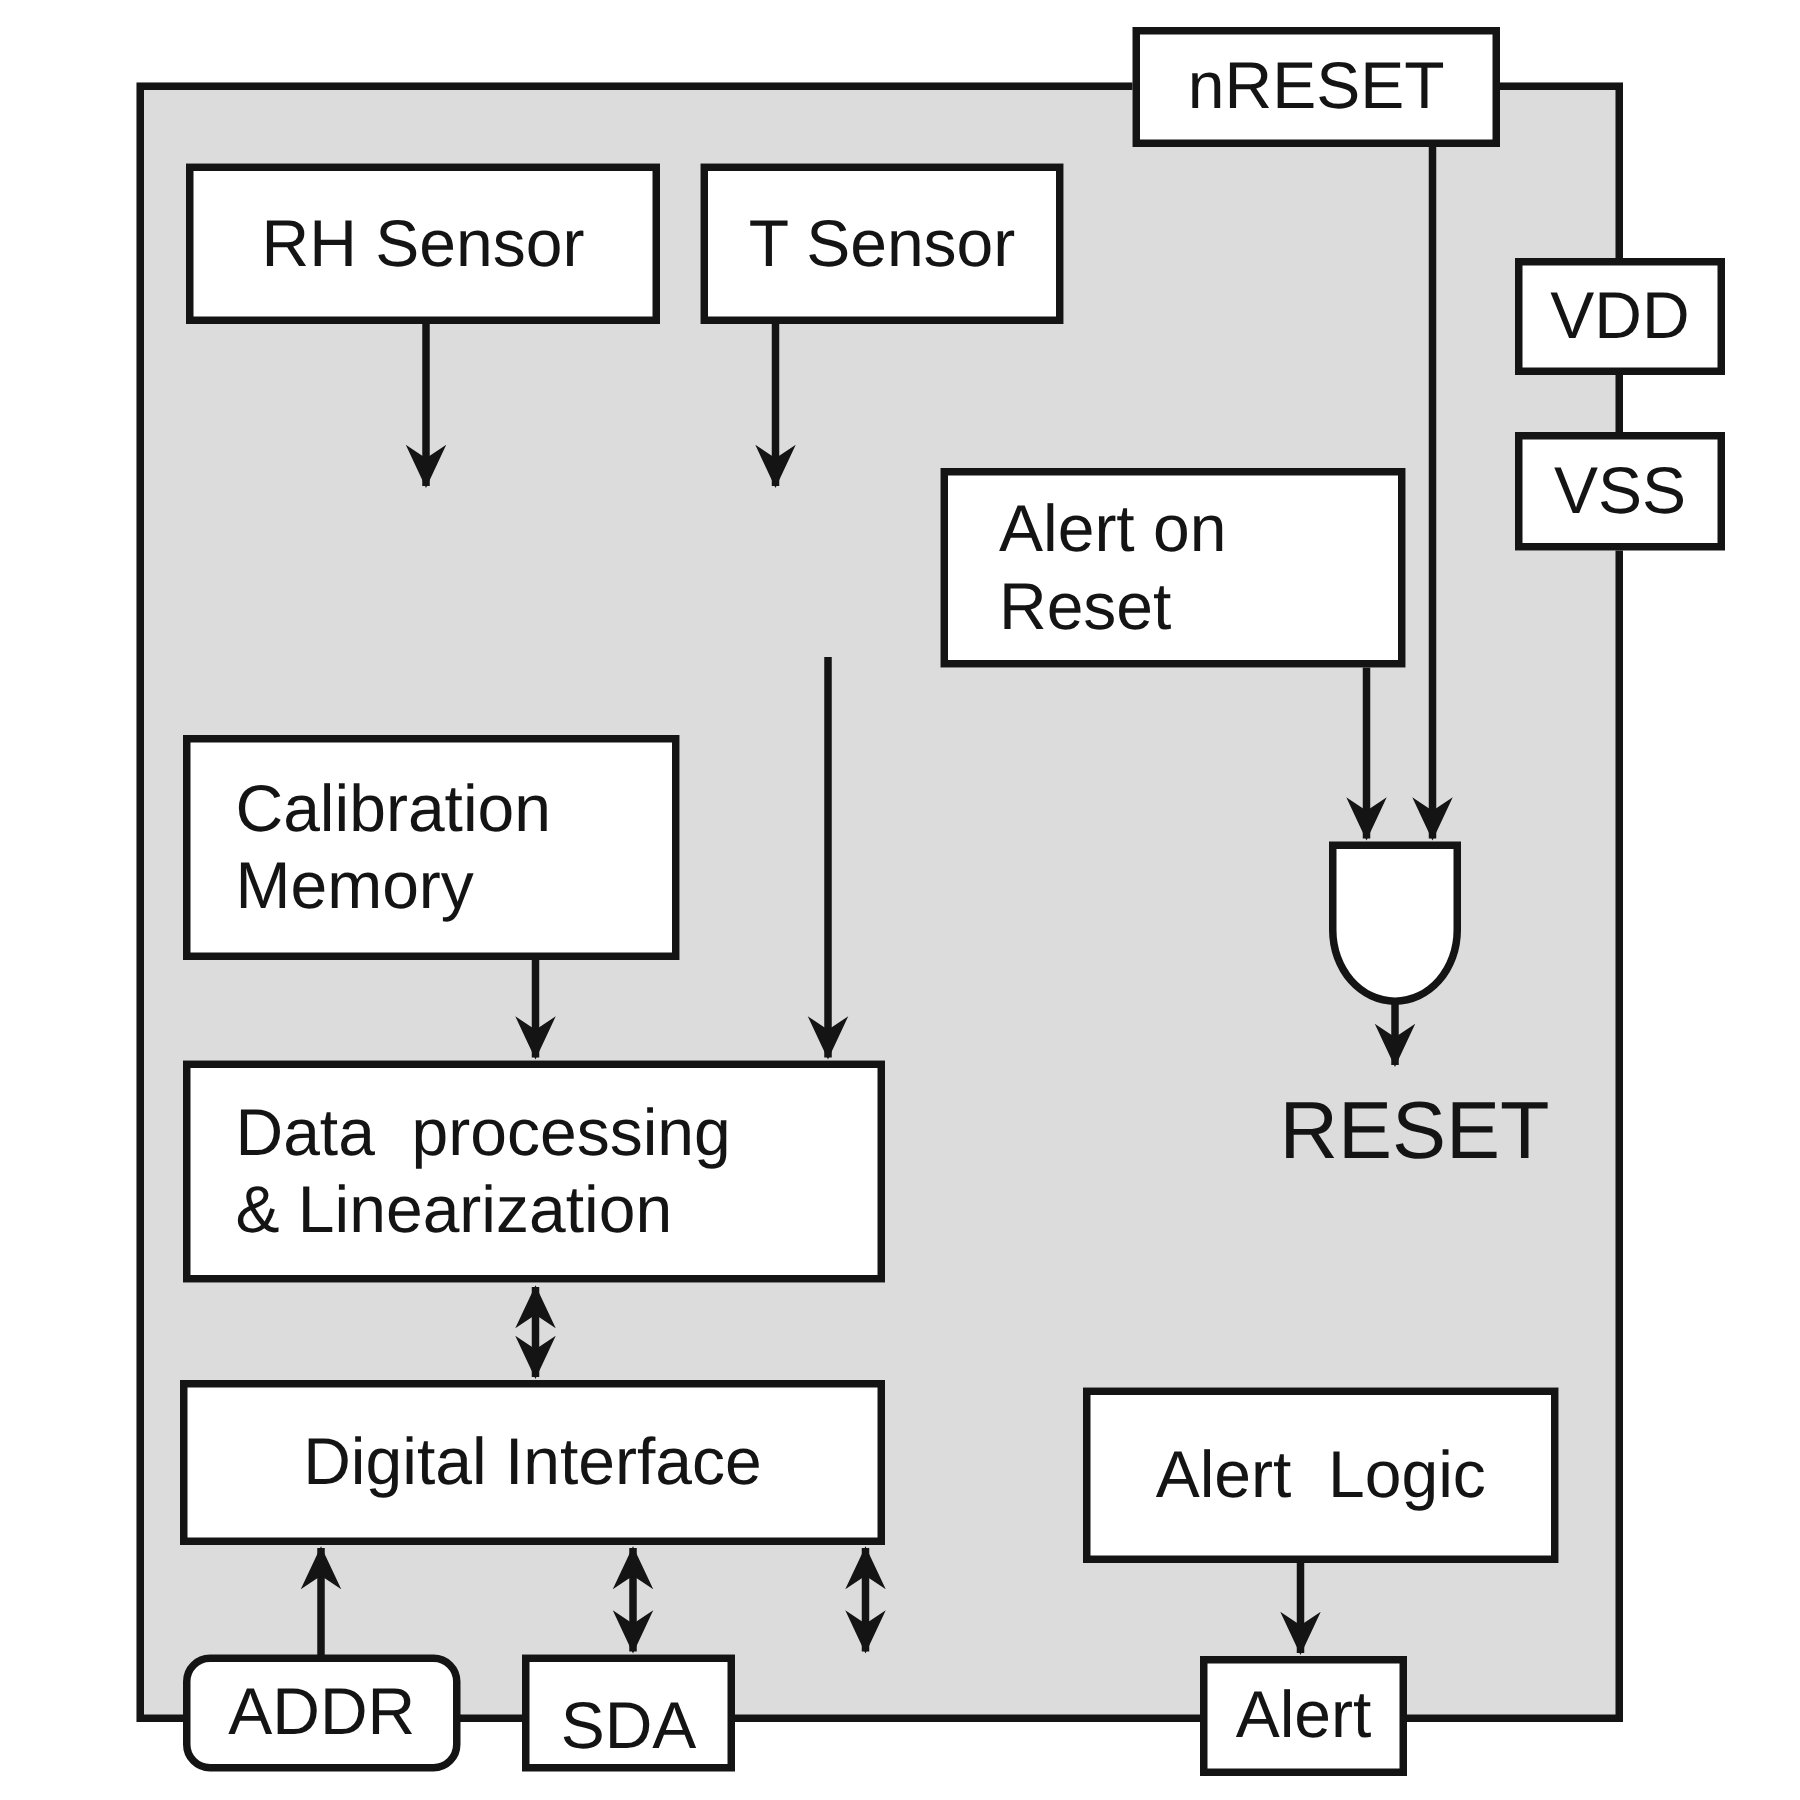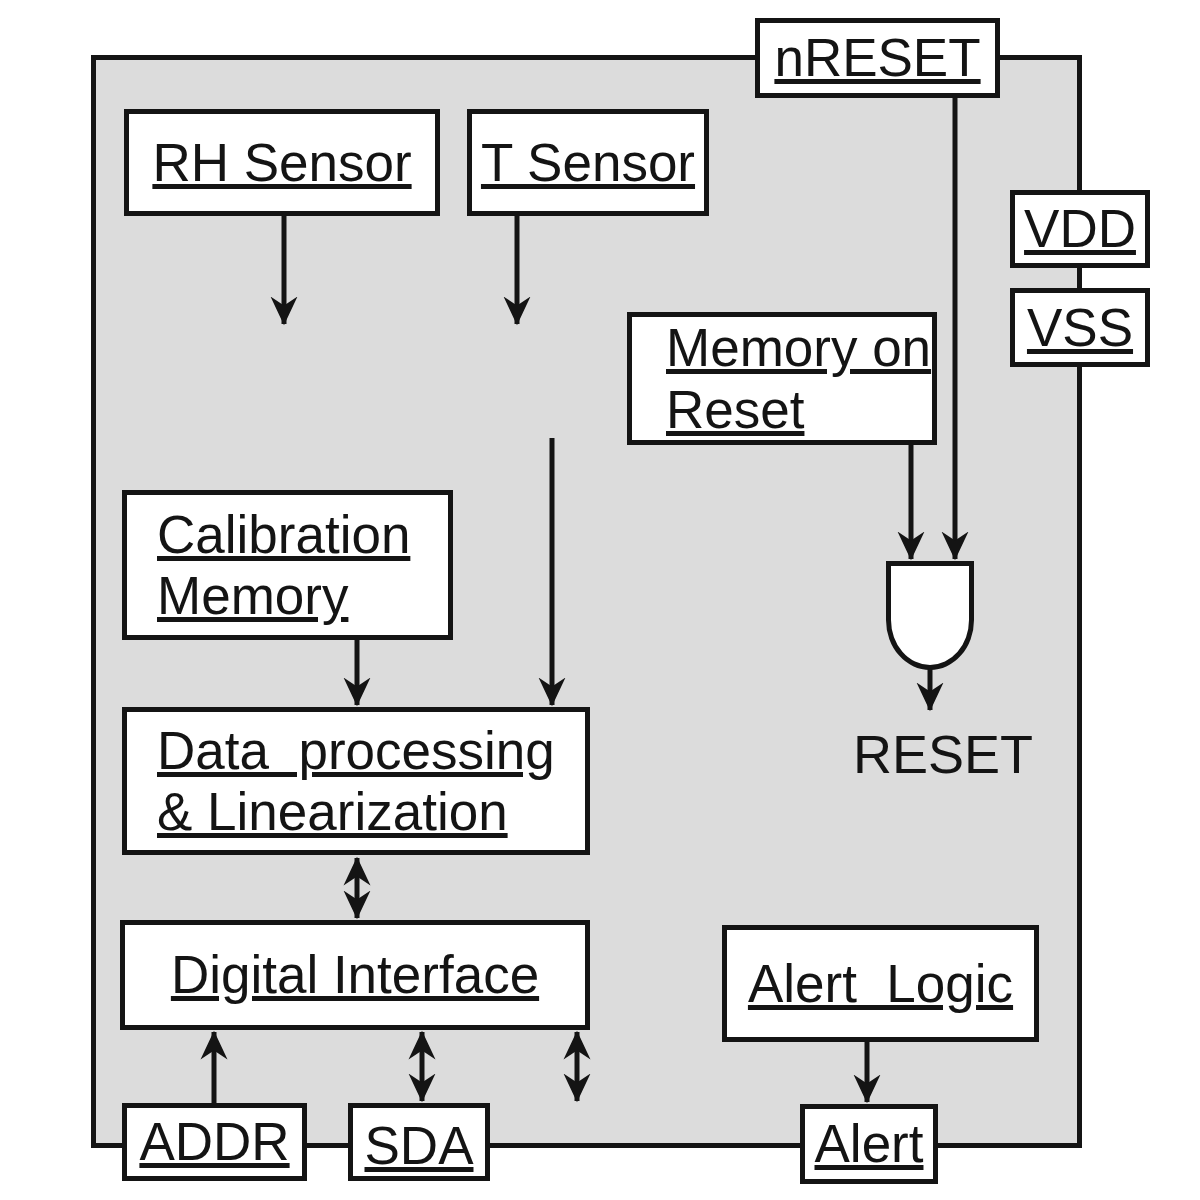--- a/index.html
+++ b/index.html
@@ -18,23 +18,22 @@
     background:var(--chip-fill,#dcdcdc);
     border:5px solid var(--line,#141414);
   }
   .wires{position:absolute;left:0;top:0;}
   .box{
     position:absolute;
     box-sizing:border-box;
     background:var(--box-fill,#ffffff);
     border:5px solid var(--line,#141414);
     display:flex;align-items:center;justify-content:center;
-    font-size:53px;line-height:1.16;
+    font-size:44px;line-height:1.16;
     z-index:3;
-    text-decoration:underline;
   }
   .box .lbl{white-space:pre-wrap;}
   .box.left{justify-content:flex-start;padding-left:30px;}
   .box.pl34{padding-left:34px;}
   .gate{
     position:absolute;
     left:886px;top:561px;width:88px;height:109px;
     box-sizing:border-box;
     background:var(--box-fill,#ffffff);
     border:5px solid var(--line,#141414);
@@ -83,21 +82,21 @@
   <div class="box" style="left:124px;top:109px;width:316px;height:107px;">
     <span class="lbl">RH Sensor</span>
   </div>
 
   <div class="box" style="left:467px;top:109px;width:242px;height:107px;">
     <span class="lbl">T Sensor</span>
   </div>
 
 
   <div class="box left pl34" style="left:627px;top:312px;width:310px;height:133px;">
-    <span class="lbl">Memory on
+    <span class="lbl">Alert on
 Reset</span>
   </div>
 
   <div class="box left" style="left:122px;top:490px;width:331px;height:150px;">
     <span class="lbl">Calibration
 Memory</span>
   </div>
 
   <div class="box left" style="left:122px;top:707px;width:468px;height:148px;">
     <span class="lbl">Data  processing
@@ -115,29 +114,29 @@
   <div class="gate"></div>
 
   <div class="netlabel">
     <span class="lbl">RESET</span>
   </div>
 
   <div class="box" style="left:755px;top:18px;width:245px;height:80px;">
     <span class="lbl">nRESET</span>
   </div>
 
-  <div class="box" style="left:1010px;top:172px;width:140px;height:78px;margin-top:18px;">
+  <div class="box" style="left:1010px;top:172px;width:140px;height:78px;">
     <span class="lbl">VDD</span>
   </div>
 
   <div class="box" style="left:1010px;top:288px;width:140px;height:79px;">
     <span class="lbl">VSS</span>
   </div>
 
-  <div class="box" style="left:122px;top:1103px;width:185px;height:78px;">
+  <div class="box" style="left:122px;top:1103px;width:185px;height:78px;border-radius:18px;">
     <span class="lbl">ADDR</span>
   </div>
 
   <div class="box" style="left:348px;top:1103px;width:142px;height:78px;align-items:flex-end;">
     <span class="lbl">SDA</span>
   </div>
 
 
   <div class="box" style="left:800px;top:1104px;width:138px;height:80px;">
     <span class="lbl">Alert</span>

